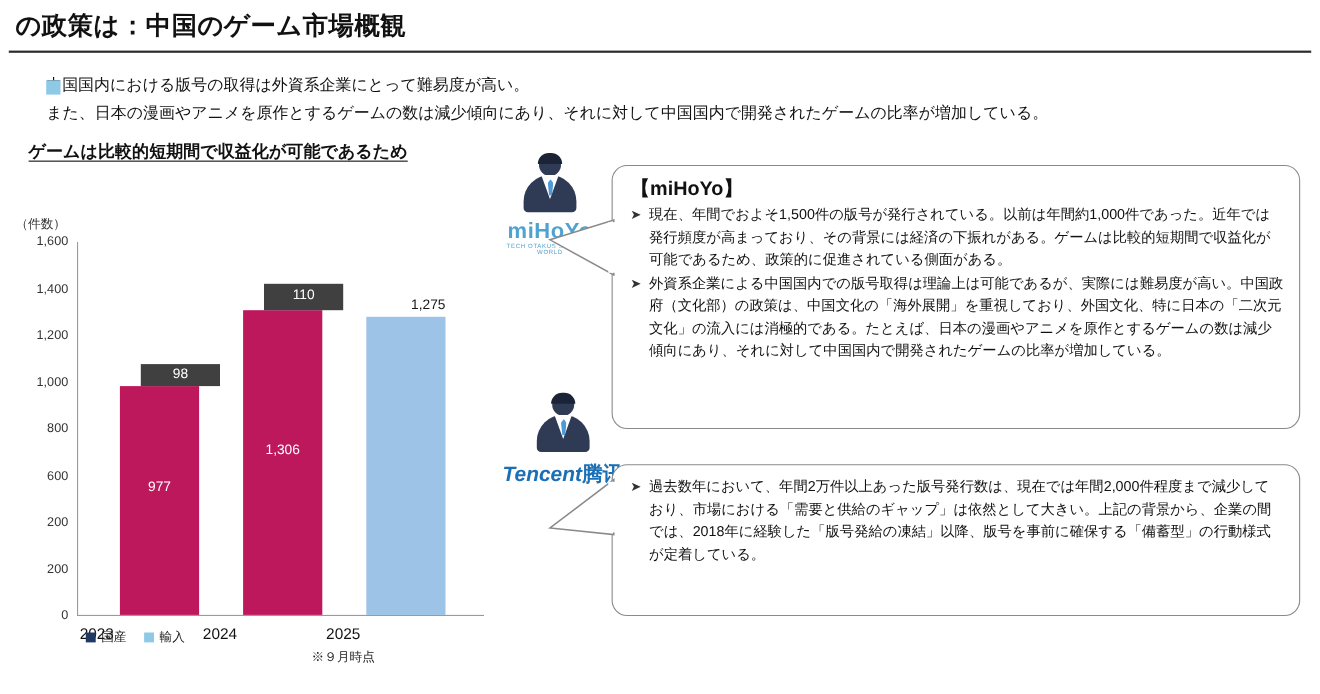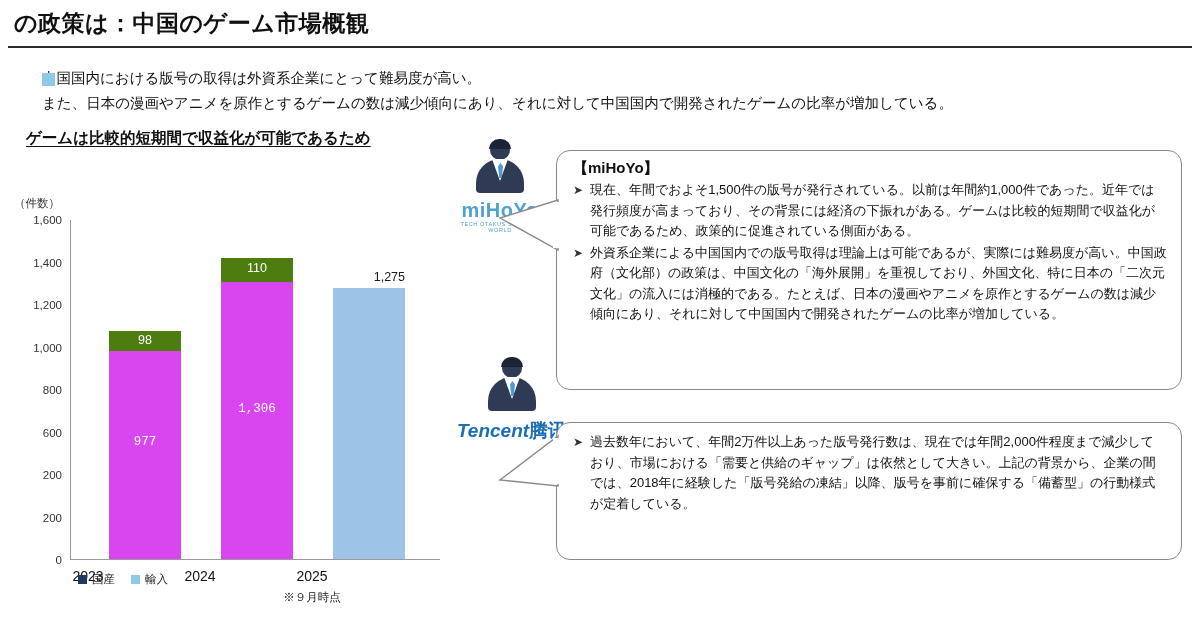--- a/index.html
+++ b/index.html
@@ -112,22 +112,22 @@
     position: absolute;
     bottom: 0;
     width: 72px;
   }
   .bar-seg {
     position: absolute;
     left: 0;
     width: 100%;
     box-sizing: border-box;
   }
-  .seg-domestic { background: #d946ef; font-family: Liberation Mono, monospace; }
-  .seg-import   { background: #4d7c0f; }
+  .seg-domestic { background: #be185d; }
+  .seg-import   { background: #404040; margin-left: 19px; }
   .seg-total    { background: #9dc3e6; }
   .bar-value {
     position: absolute;
     width: 100%;
     text-align: center;
     font-size: 12.5px;
     color: #ffffff;
   }
   .bar-total-label {
     position: absolute;
@@ -248,21 +248,21 @@
   
   .bubble {
     position: absolute;
     border: 1.4px solid #8a8a8a;
     border-radius: 14px;
     background: #ffffff;
     box-sizing: border-box;
     padding: 8px 14px 10px 16px;
   }
   .bubble-title {
-    font-size: 15px;
+    font-size: 18px;
     font-weight: bold;
     color: #111111;
     margin-bottom: 2px;
   }
   .bullet-row {
     display: flex;
     gap: 7px;
     font-size: 13px;
     line-height: 20.5px;
     color: #111111;

